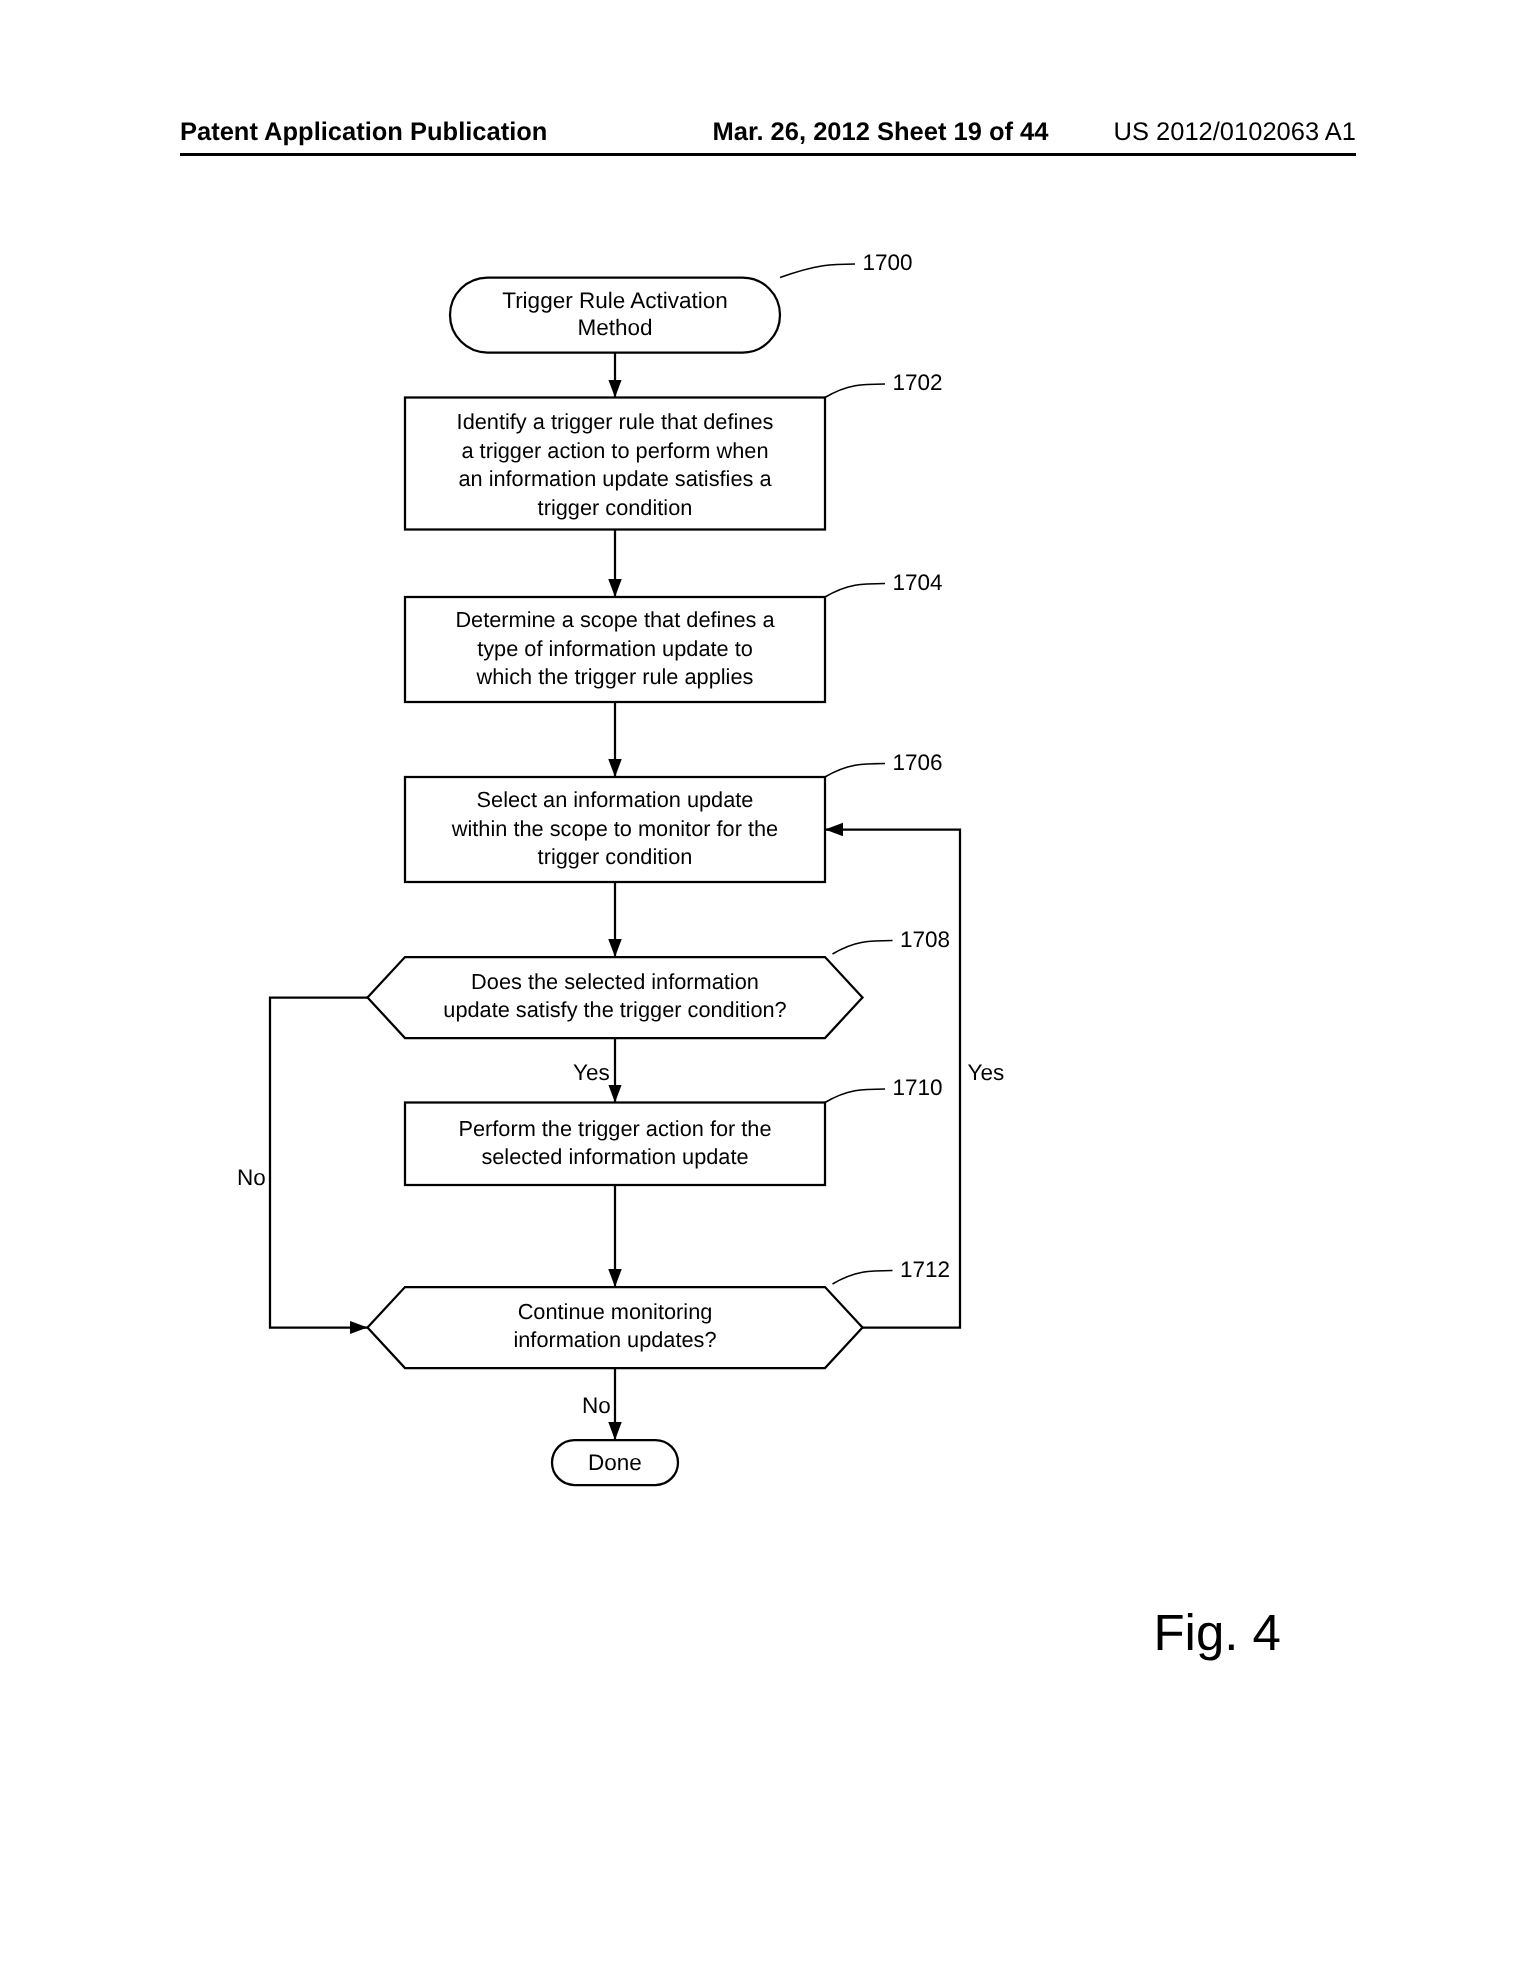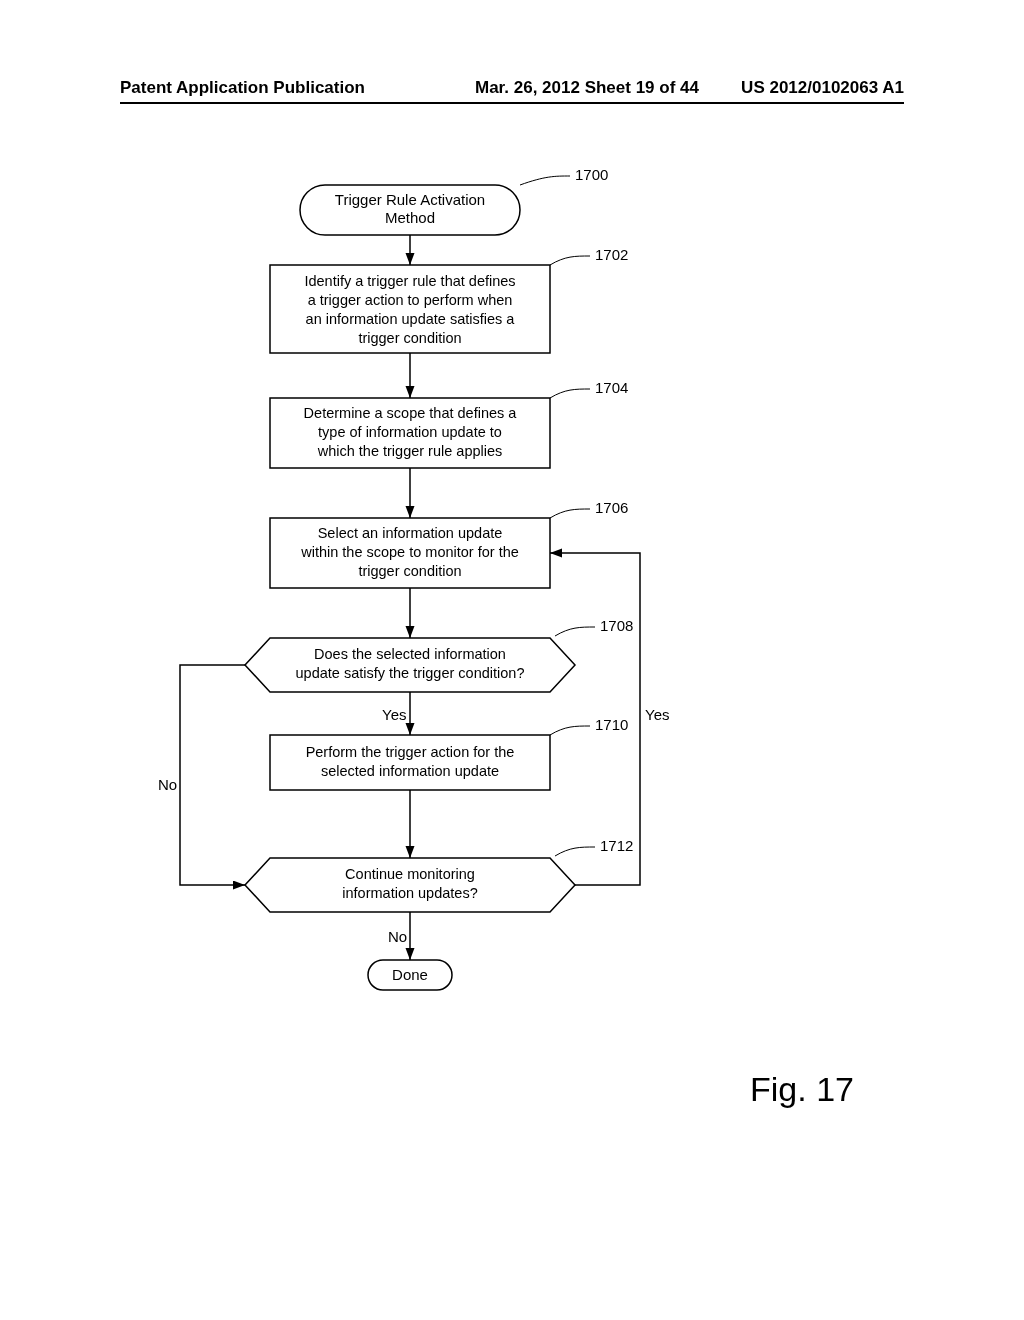--- a/index.html
+++ b/index.html
@@ -36,21 +36,21 @@
     left: 475px;
     top: 78px;
     font-size: 17px;
     font-weight: bold;
   }
   .header-right {
     position: absolute;
     right: 120px;
     top: 78px;
     font-size: 17px;
-    font-weight: bold;
+    font-weight: normal;
   }
   svg.flow {
     position: absolute;
     left: 0;
     top: 0;
   }
   .fig-label {
     position: absolute;
     right: 170px;
     top: 1070px;
@@ -153,14 +153,14 @@
 
     <line x1="410" y1="912" x2="410" y2="960" stroke="#000" stroke-width="1.5" marker-end="url(#arrow)"></line>
     <text x="388" y="942" font-size="15">No</text>
 
     <g>
       <rect x="368" y="960" width="84" height="30" rx="15" ry="15" fill="#fff" stroke="#000" stroke-width="1.5"></rect>
       <text x="410" y="980" text-anchor="middle" font-size="15">Done</text>
     </g>
   </svg>
 
-  <div class="fig-label">Fig. 17</div>
+  <div class="fig-label">Fig. 4</div>
 </div>
 
 </body></html>

